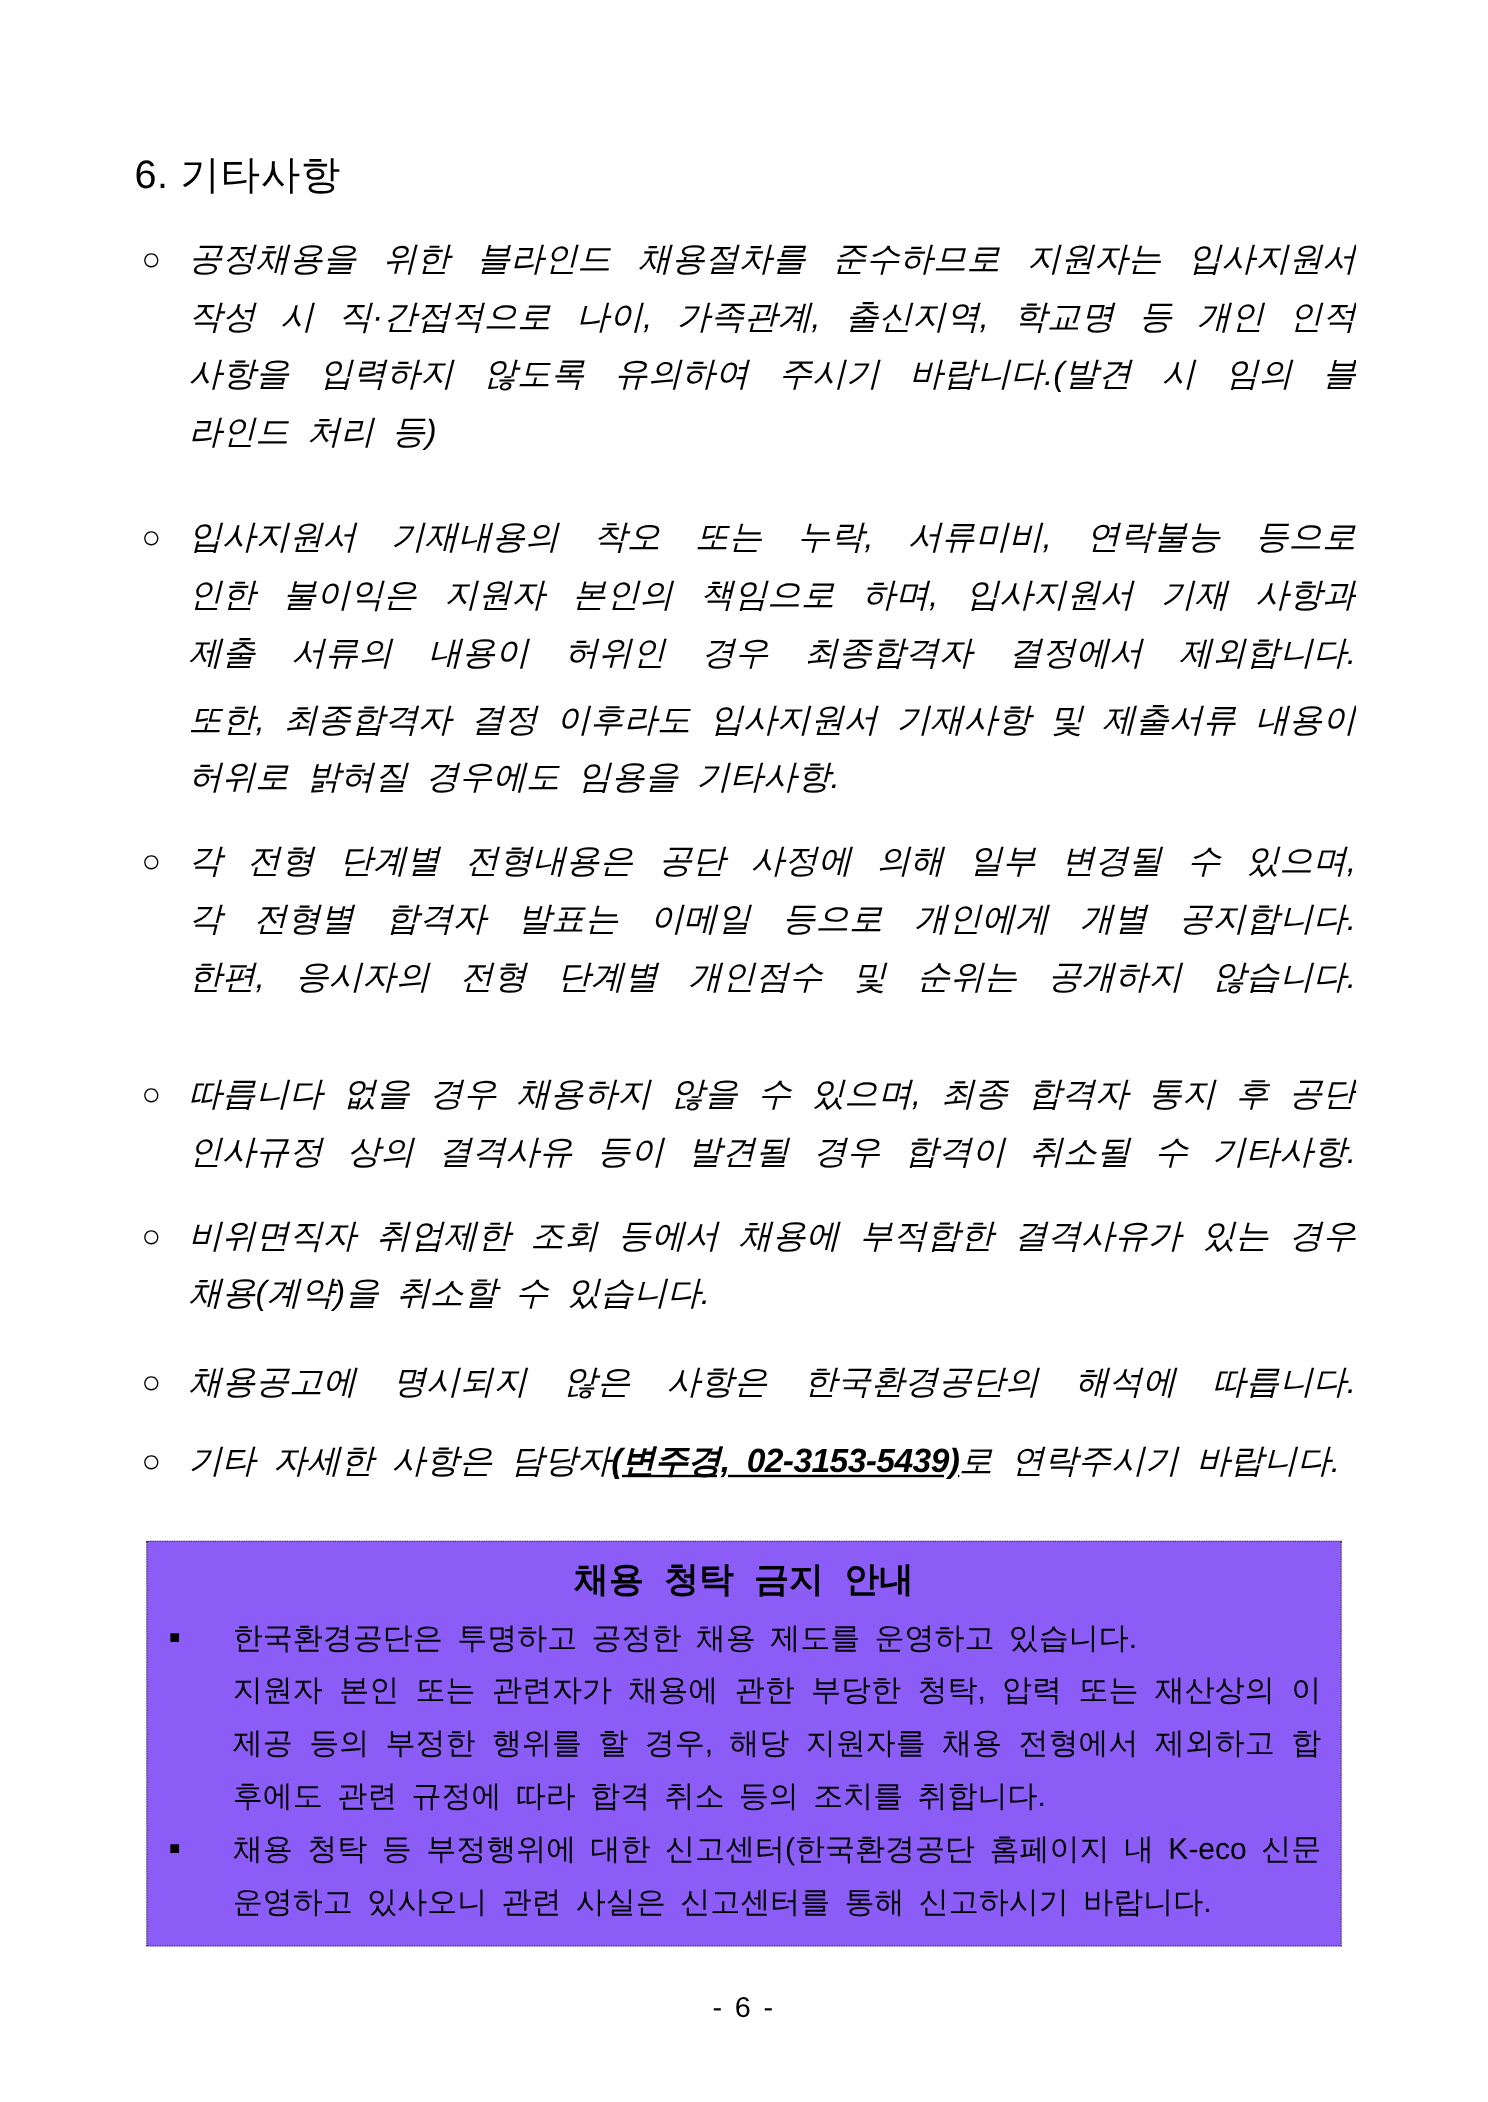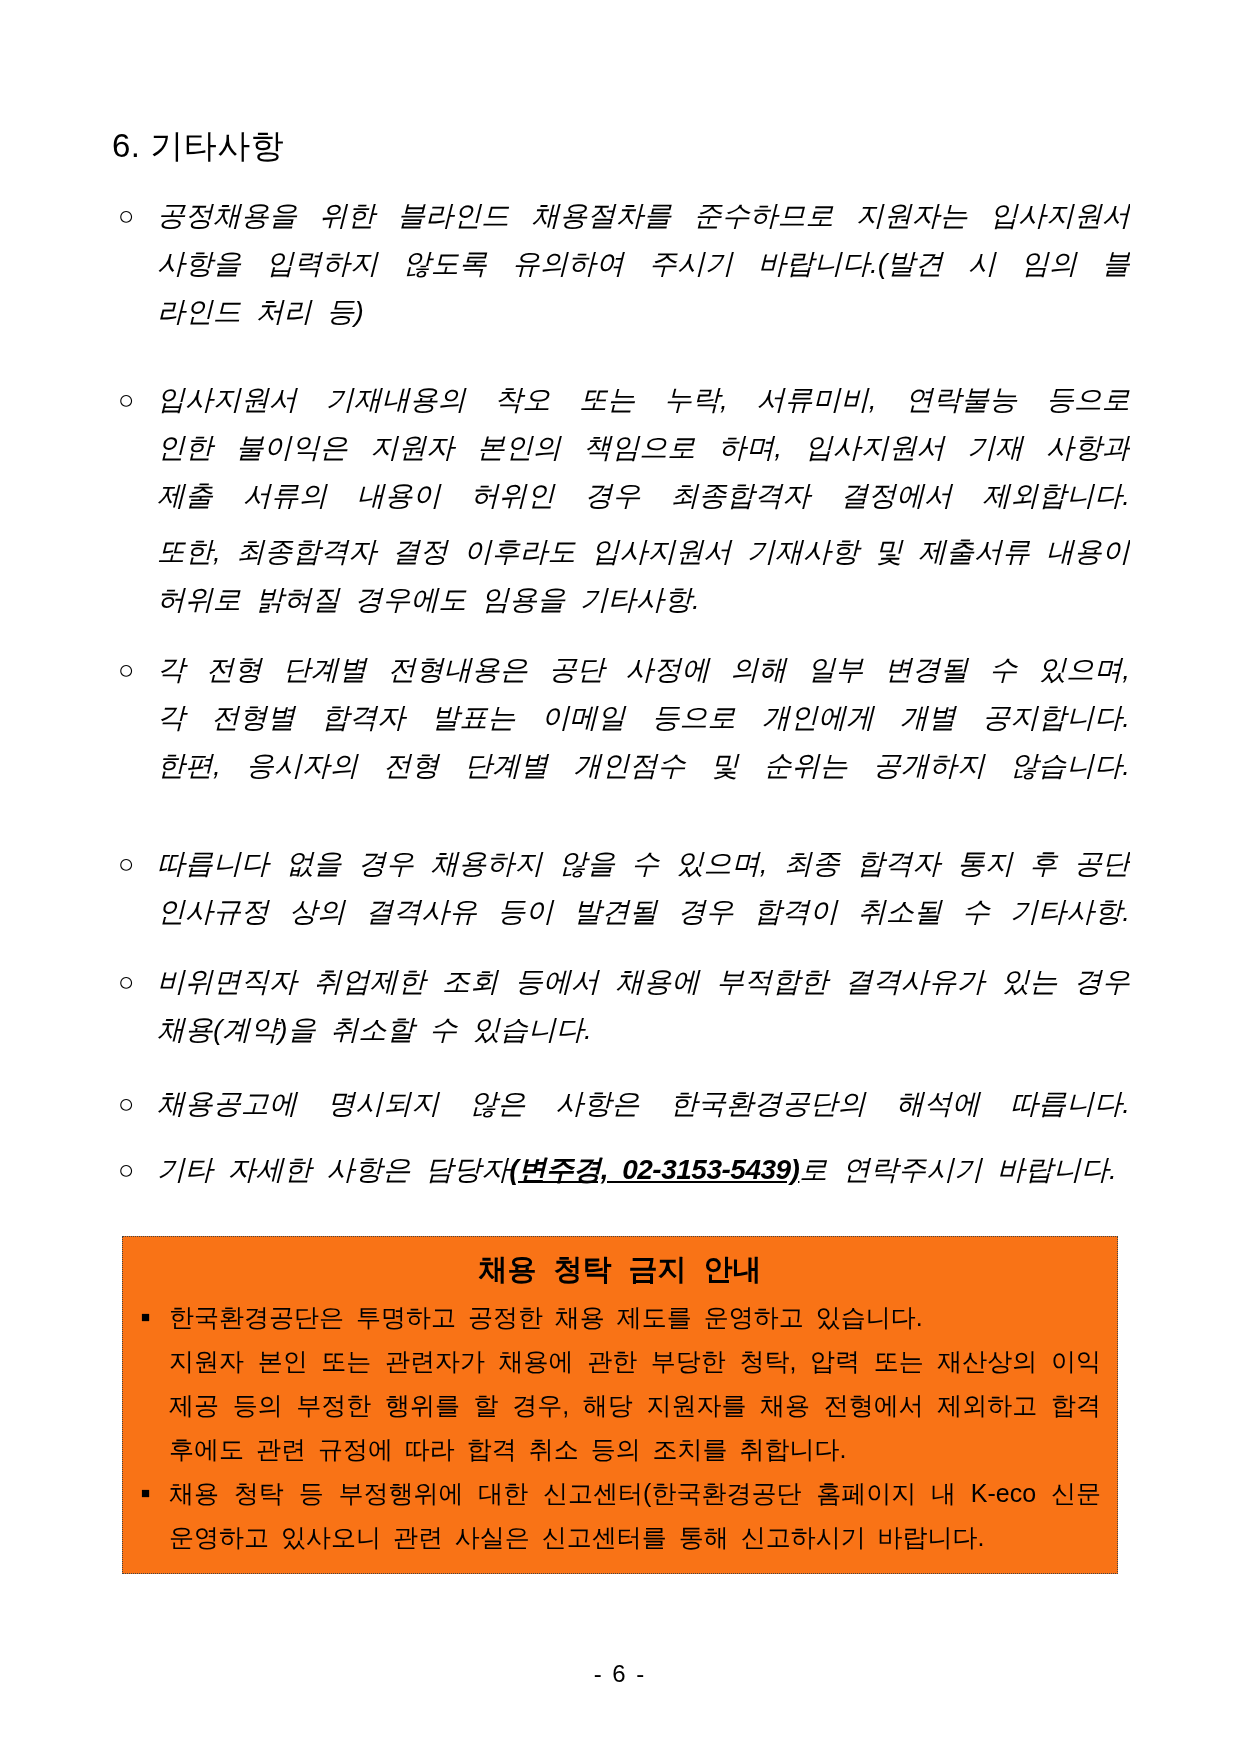--- a/index.html
+++ b/index.html
@@ -32,52 +32,54 @@
   .mb-c { margin-bottom: 22px; }
   .mb-d { margin-bottom: 50px; }
   .mb-e { margin-bottom: 26px; }
   .mb-f { margin-bottom: 18px; }
 
   .hl { font-weight: bold; text-decoration: underline; letter-spacing: -0.5px; text-align: center; }
 
   .notice {
     margin: 42px 12px 0 12px;
     border: 1px dotted #444444;
-    background: #f97316;
+    background: #8b5cf6;
     padding: 8px 16px 14px 16px;
   }
   .notice-title {
     text-align: center; font-size: 29px; font-weight: bold;
     line-height: 48px; word-spacing: 9px; margin-bottom: 2px;
   }
   .nitem { position: relative; padding-left: 30px; }
   .nitem .sq {
     position: absolute; left: 2px; top: 0;
     font-size: 15px; line-height: 44px;
   }
   .nline {
     font-size: 25px; line-height: 44px; height: 44px; overflow: hidden;
     word-spacing: 5px;
+    margin-left: 25px;
   }
 
   .footer {
     position: absolute; left: 0; right: 0; top: 1660px;
     text-align: center; font-size: 24px; letter-spacing: 2px;
   }
 </style>
 </head>
 <body>
 
 <div class="doc">
 
   <h1 class="page-title">6. 기타사항</h1>
 
   <div class="para mb-a">
     <span class="marker">○</span>
     <div class="line j">공정채용을 위한 블라인드 채용절차를 준수하므로 지원자는 입사지원서</div>
+    <div class="line j">작성 시 직·간접적으로 나이, 가족관계, 출신지역, 학교명 등 개인 인적</div>
     <div class="line j">사항을 입력하지 않도록 유의하여 주시기 바랍니다.(발견 시 임의 블</div>
     <div class="line">라인드 처리 등)</div>
   </div>
 
   <div class="para mb-b">
     <span class="marker">○</span>
     <div class="line j">입사지원서 기재내용의 착오 또는 누락, 서류미비, 연락불능 등으로</div>
     <div class="line j">인한 불이익은 지원자 본인의 책임으로 하며, 입사지원서 기재 사항과</div>
     <div class="line j">제출 서류의 내용이 허위인 경우 최종합격자 결정에서 제외합니다.</div>
   </div>

